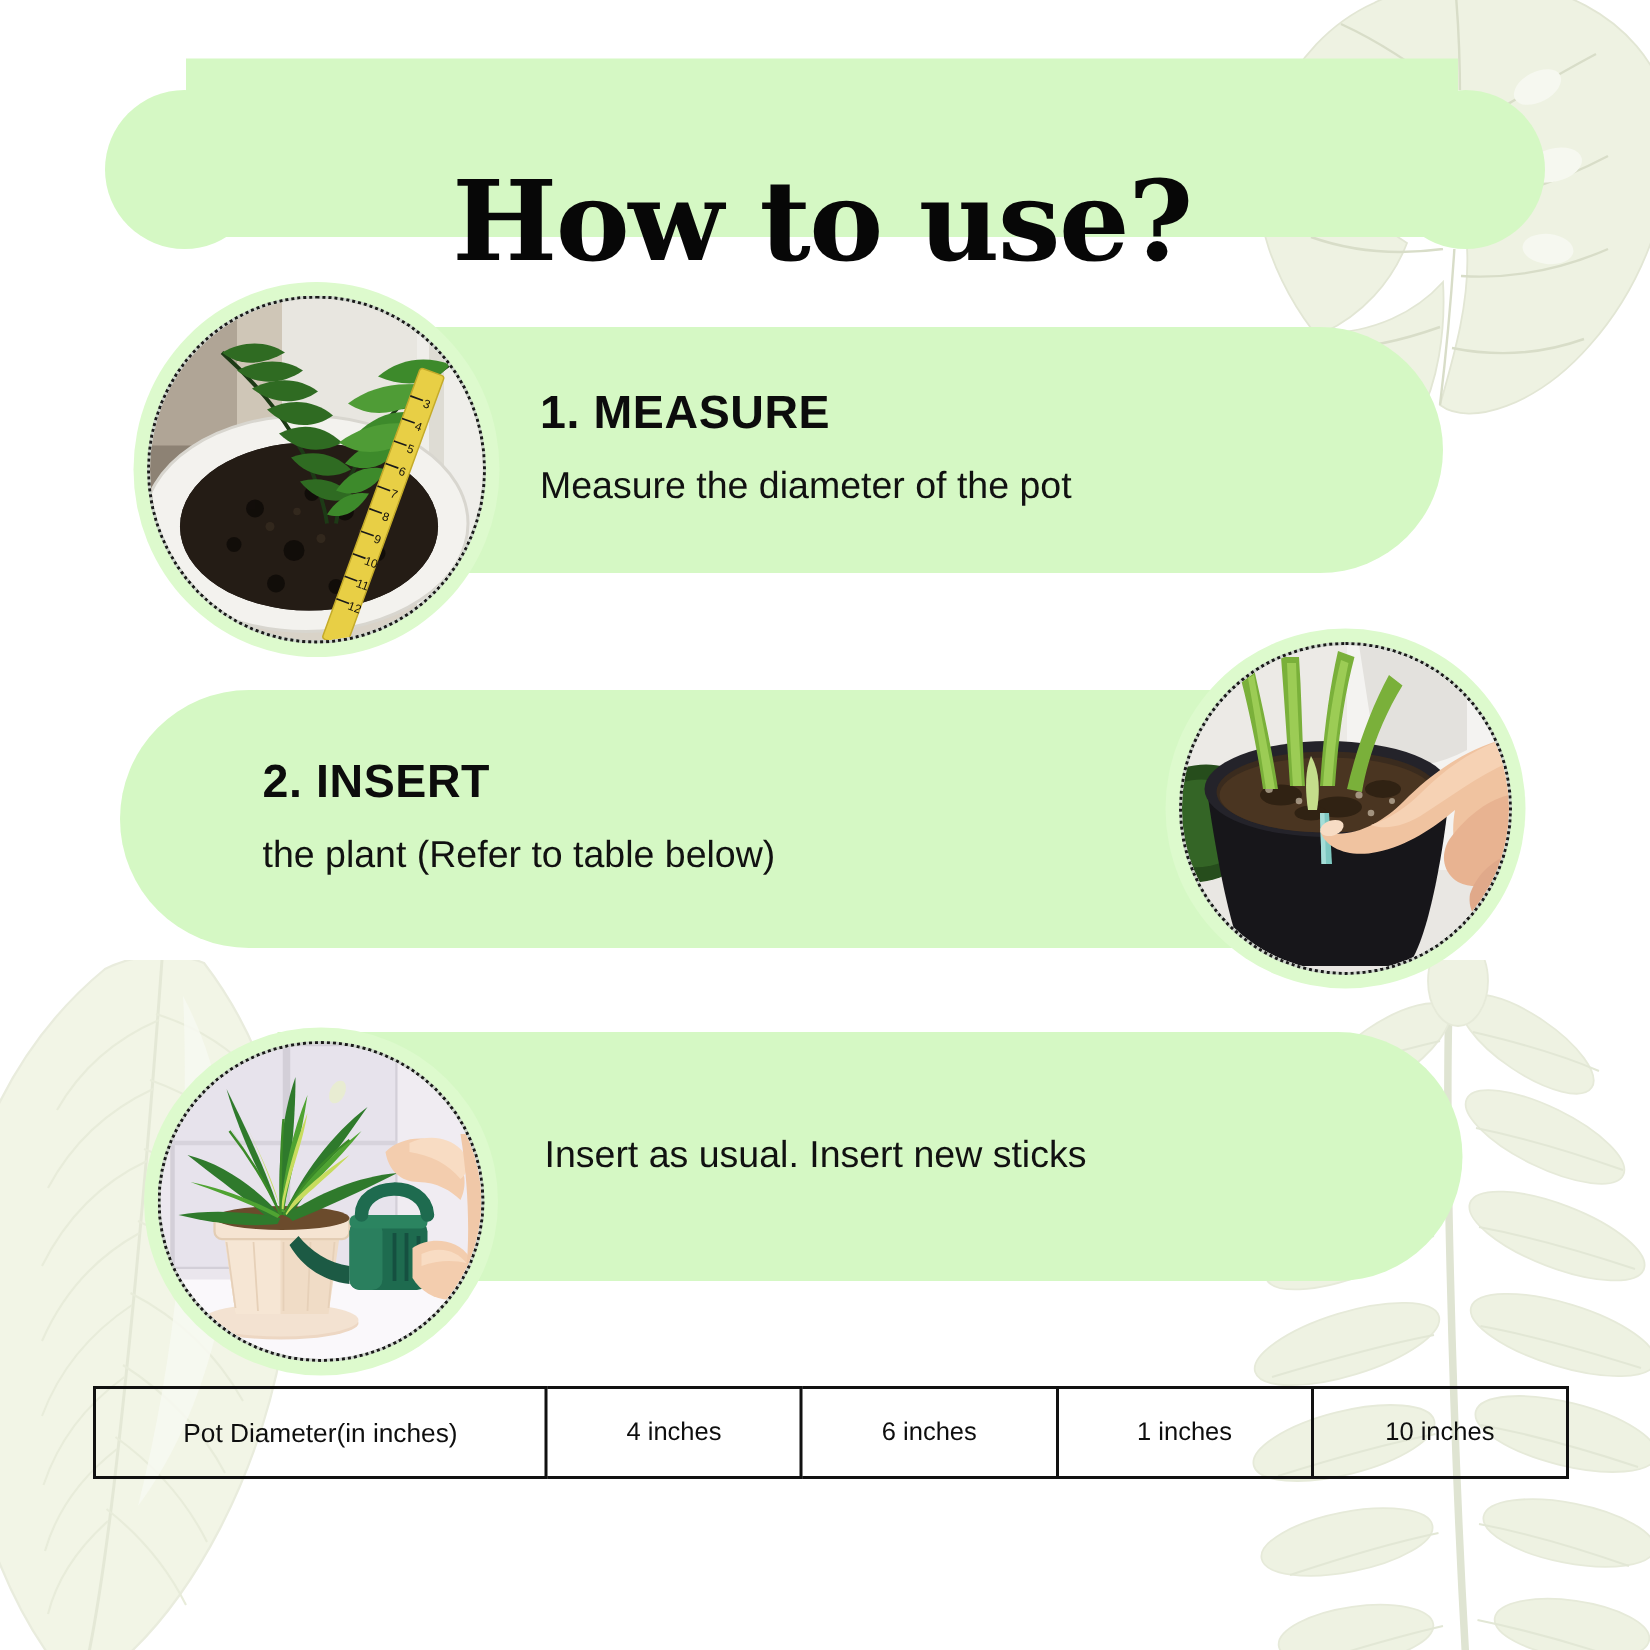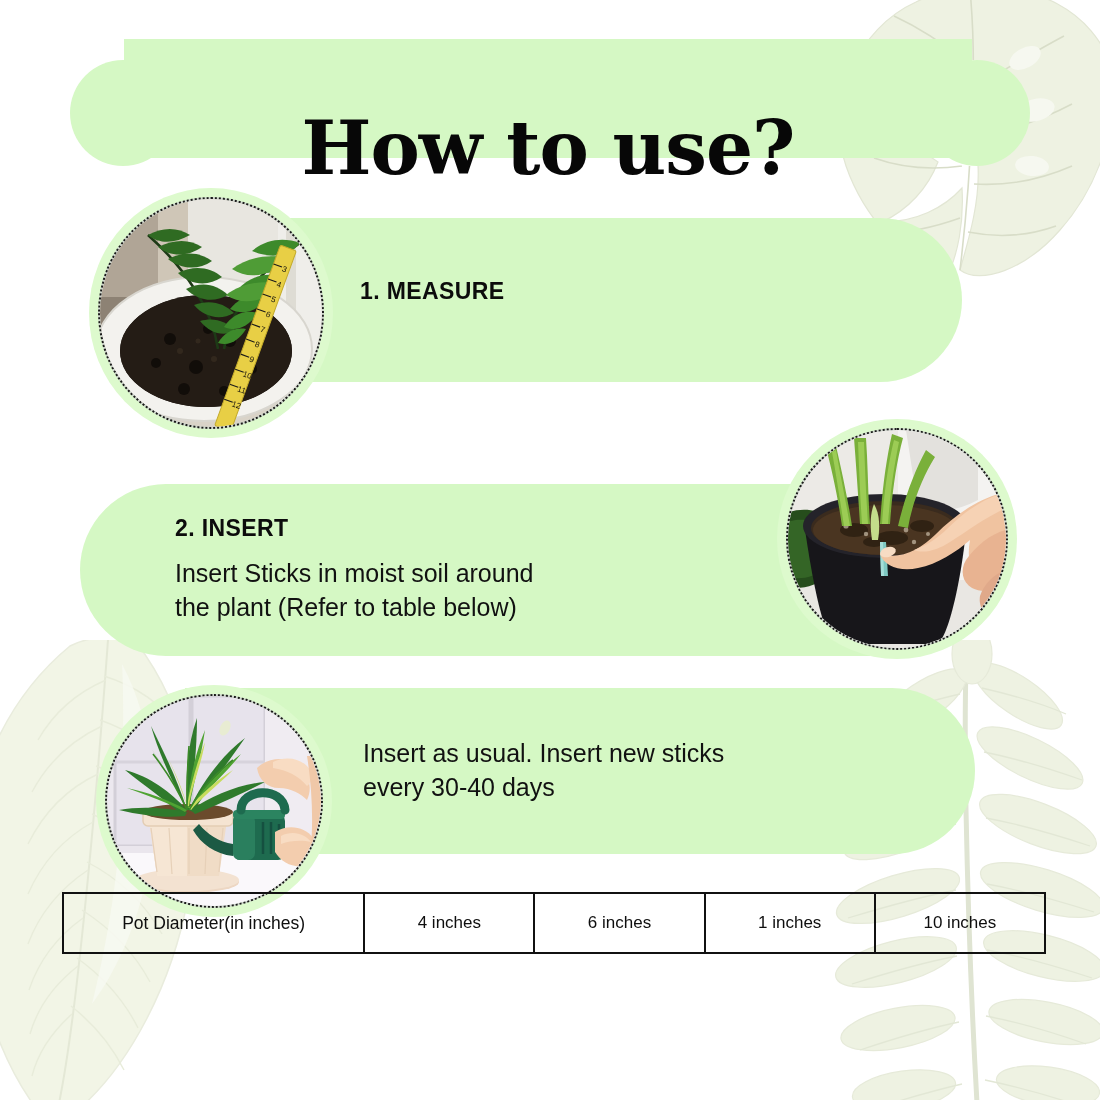--- a/index.html
+++ b/index.html
@@ -40,43 +40,43 @@
 
   
   .step{position:absolute;}
   .card{
     position:absolute;
     background:#d5f8c4;
     display:flex;flex-direction:column;justify-content:center;
     box-sizing:border-box;
   }
   .card.right-round{border-radius:0 88px 88px 0;}
-  .card.left-round{border-radius:88px 0 0 88px;margin-top:24px;}
+  .card.left-round{border-radius:88px 0 0 88px;}
   .step-title{
-    font-size:23px;font-weight:700;color:#0c0c0c;
+    font-size:31px;font-weight:700;color:#0c0c0c;
     letter-spacing:0.4px;line-height:1.1;margin-bottom:16px;
   }
   .step-desc{
     font-size:25px;font-weight:400;color:#111111;
     line-height:1.35;
   }
 
   
   .photo{
     position:absolute;border-radius:50%;
     border:2.5px dotted #1a1a1a;
     box-shadow:0 0 0 9px #ddfacd;
     overflow:hidden;z-index:3;
     background:#cfd6cd;
   }
   .photo-inner{position:absolute;inset:0;overflow:hidden;border-radius:50%;}
 
   
   #spec-table{
-    position:absolute;left:62px;top:892px;width:984px;
+    position:absolute;left:62px;top:924px;width:984px;
     border-collapse:collapse;
     z-index:3;
   }
   #spec-table td{
     border:2.5px solid #111111;
     height:56px;
     text-align:center;vertical-align:middle;
     font-size:17px;color:#0e0e0e;
     background:transparent;
   }
@@ -183,20 +183,21 @@
   </svg>
 
   <div id="header-circle-left" class="header-circle"></div>
   <div id="header-circle-right" class="header-circle"></div>
   <div id="header-band"></div>
   <h1 id="page-title">How to use?</h1>
 
   <div class="step">
     <div class="card right-round" style="left:180px;top:218px;width:782px;height:164px;padding:0 0 0 180px;">
       <div class="step-title">1. MEASURE</div>
+      <div class="step-desc">Measure the diameter of the pot</div>
     </div>
 
     <div class="photo" style="left:98px;top:197px;width:222px;height:228px;">
       <div class="photo-inner">
         <svg viewBox="0 0 222 228" width="222" height="228">
           <rect width="222" height="228" fill="#d9d3c8"></rect>
           <rect x="0" y="0" width="58" height="110" fill="#b0a596"></rect>
           <rect x="58" y="0" width="30" height="130" fill="#cfc6b7"></rect>
           <rect x="88" y="0" width="90" height="120" fill="#e8e6e0"></rect>
           <rect x="178" y="0" width="44" height="228" fill="#efeeea"></rect>
@@ -283,21 +284,20 @@
           </g>
         </svg>
       </div>
     </div>
   </div>
 
   <div class="step">
     <div class="card left-round" style="left:80px;top:460px;width:790px;height:172px;padding:0 190px 0 95px;">
       <div class="step-title">2. INSERT</div>
       <div class="step-desc">
-        <div>Insert Sticks in moist soil around</div>
         <div>the plant (Refer to table below)</div>
       </div>
     </div>
 
     <div class="photo" style="left:786px;top:428px;width:218px;height:218px;">
       <div class="photo-inner">
         <svg viewBox="0 0 218 218" width="218" height="218">
           <rect width="218" height="218" fill="#eceae6"></rect>
           <rect x="110" y="0" width="108" height="218" fill="#f4f3f1"></rect>
           <path d="M118 0 H190 V70 Q160 86 130 78 Z" fill="#e3e1dd"></path>
@@ -354,21 +354,20 @@
           <ellipse cx="100" cy="122" rx="8" ry="5" fill="#f7dcc4" transform="rotate(-18 100 122)"></ellipse>
         </svg>
       </div>
     </div>
   </div>
 
   <div class="step">
     <div class="card right-round" style="left:185px;top:688px;width:790px;height:166px;padding:0 0 0 178px;">
       <div class="step-desc">
         <div>Insert as usual. Insert new sticks</div>
-        <div>every 30-40 days</div>
       </div>
     </div>
 
     <div class="photo" style="left:105px;top:694px;width:214px;height:210px;">
       <div class="photo-inner">
         <svg viewBox="0 0 214 210" width="214" height="210">
           <rect width="214" height="210" fill="#ece8ef"></rect>
 
           <rect x="8" y="0" width="150" height="150" fill="#e7e3ec"></rect>
           <rect x="8" y="0" width="150" height="150" fill="none" stroke="#d3cfd8" stroke-width="3"></rect>

